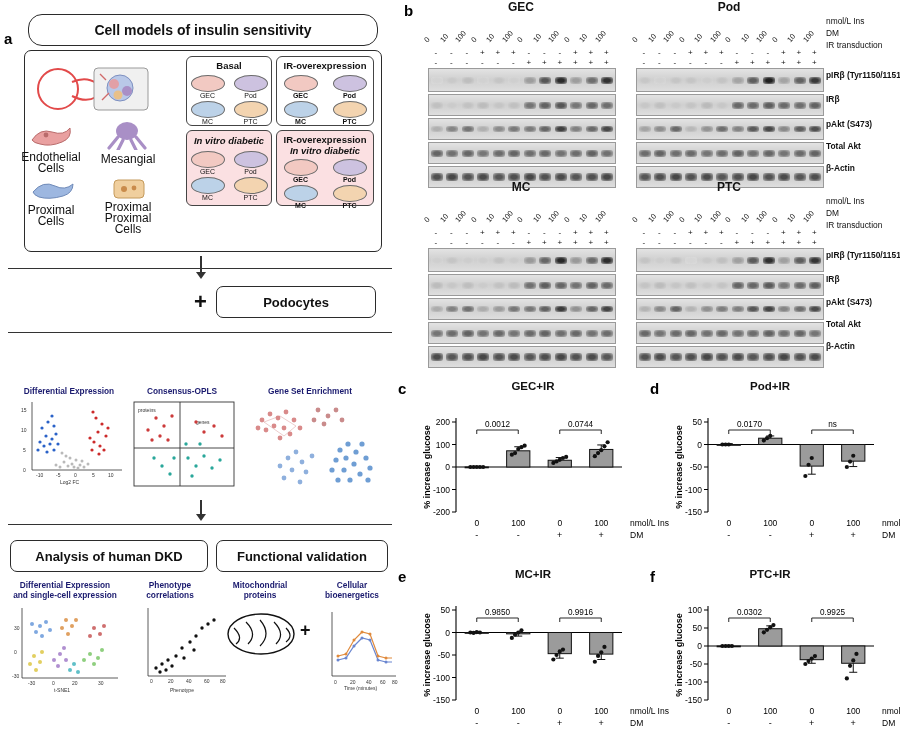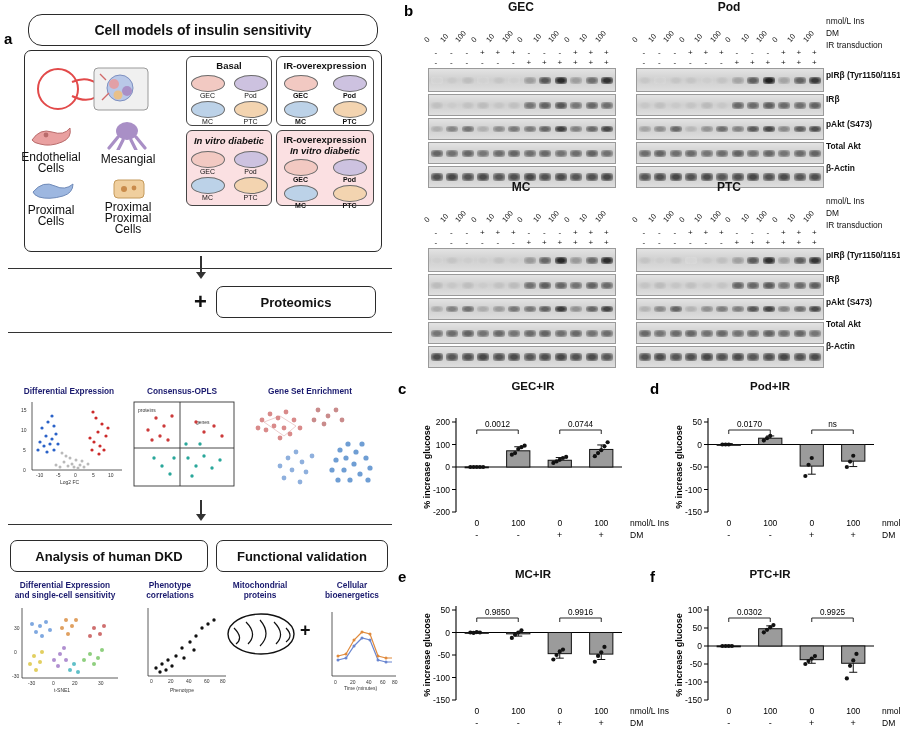--- a/index.html
+++ b/index.html
@@ -200,21 +200,21 @@
   <div class="leftitem" style="left:92px;top:200px;width:72px;">Proximal</div>
   <div class="leftitem" style="left:92px;top:211px;width:72px;">Proximal</div>
   <div class="leftitem" style="left:92px;top:222px;width:72px;">Cells</div>
 
   <div class="arrow-v" style="left:200px;top:256px;height:18px;"></div>
   <div class="arrow-head" style="left:196px;top:272px;"></div>
   <div class="hline" style="left:8px;top:268px;width:384px;"></div>
 
   <div class="plus" style="left:194px;top:289px;">+</div>
   <div class="proc-box" style="left:216px;top:286px;width:158px;height:30px;">
-    <span>Proteomics</span>
+    <span>Podocytes</span>
   </div>
 
   <div class="hline" style="left:8px;top:332px;width:384px;"></div>
 
 
   <div class="mini-title" style="position:absolute;left:14px;top:386px;width:110px;">Differential Expression</div>
   <div class="mini-title" style="position:absolute;left:128px;top:386px;width:108px;">Consensus-OPLS</div>
   <div class="mini-title" style="position:absolute;left:240px;top:386px;width:140px;">Gene Set Enrichment</div>
 
   <div style="position:absolute;left:14px;top:398px;">
@@ -382,21 +382,21 @@
   <div class="hline" style="left:8px;top:524px;width:384px;"></div>
 
   <div class="proc-box" style="left:10px;top:540px;width:196px;height:30px;">
     <span>Analysis of human DKD</span>
   </div>
   <div class="proc-box" style="left:216px;top:540px;width:170px;height:30px;">
     <span>Functional validation</span>
   </div>
 
   <div class="mini-title" style="position:absolute;left:4px;top:580px;width:122px;">Differential Expression</div>
-  <div class="mini-title" style="position:absolute;left:4px;top:590px;width:122px;">and single-cell sensitivity</div>
+  <div class="mini-title" style="position:absolute;left:4px;top:590px;width:122px;">and single-cell expression</div>
   <div class="mini-title" style="position:absolute;left:128px;top:580px;width:84px;">Phenotype</div>
   <div class="mini-title" style="position:absolute;left:128px;top:590px;width:84px;">correlations</div>
 
   <div style="position:absolute;left:6px;top:602px;">
     <svg width="116" height="96" viewBox="0 0 116 96">
       <line x1="16" y1="6" x2="16" y2="76" stroke="#333" stroke-width="0.8"></line>
       <line x1="16" y1="76" x2="112" y2="76" stroke="#333" stroke-width="0.8"></line>
       <g fill="#7fa8e0">
           <circle cx="34" cy="24" r="2"></circle>
           <circle cx="40" cy="20" r="2"></circle>

